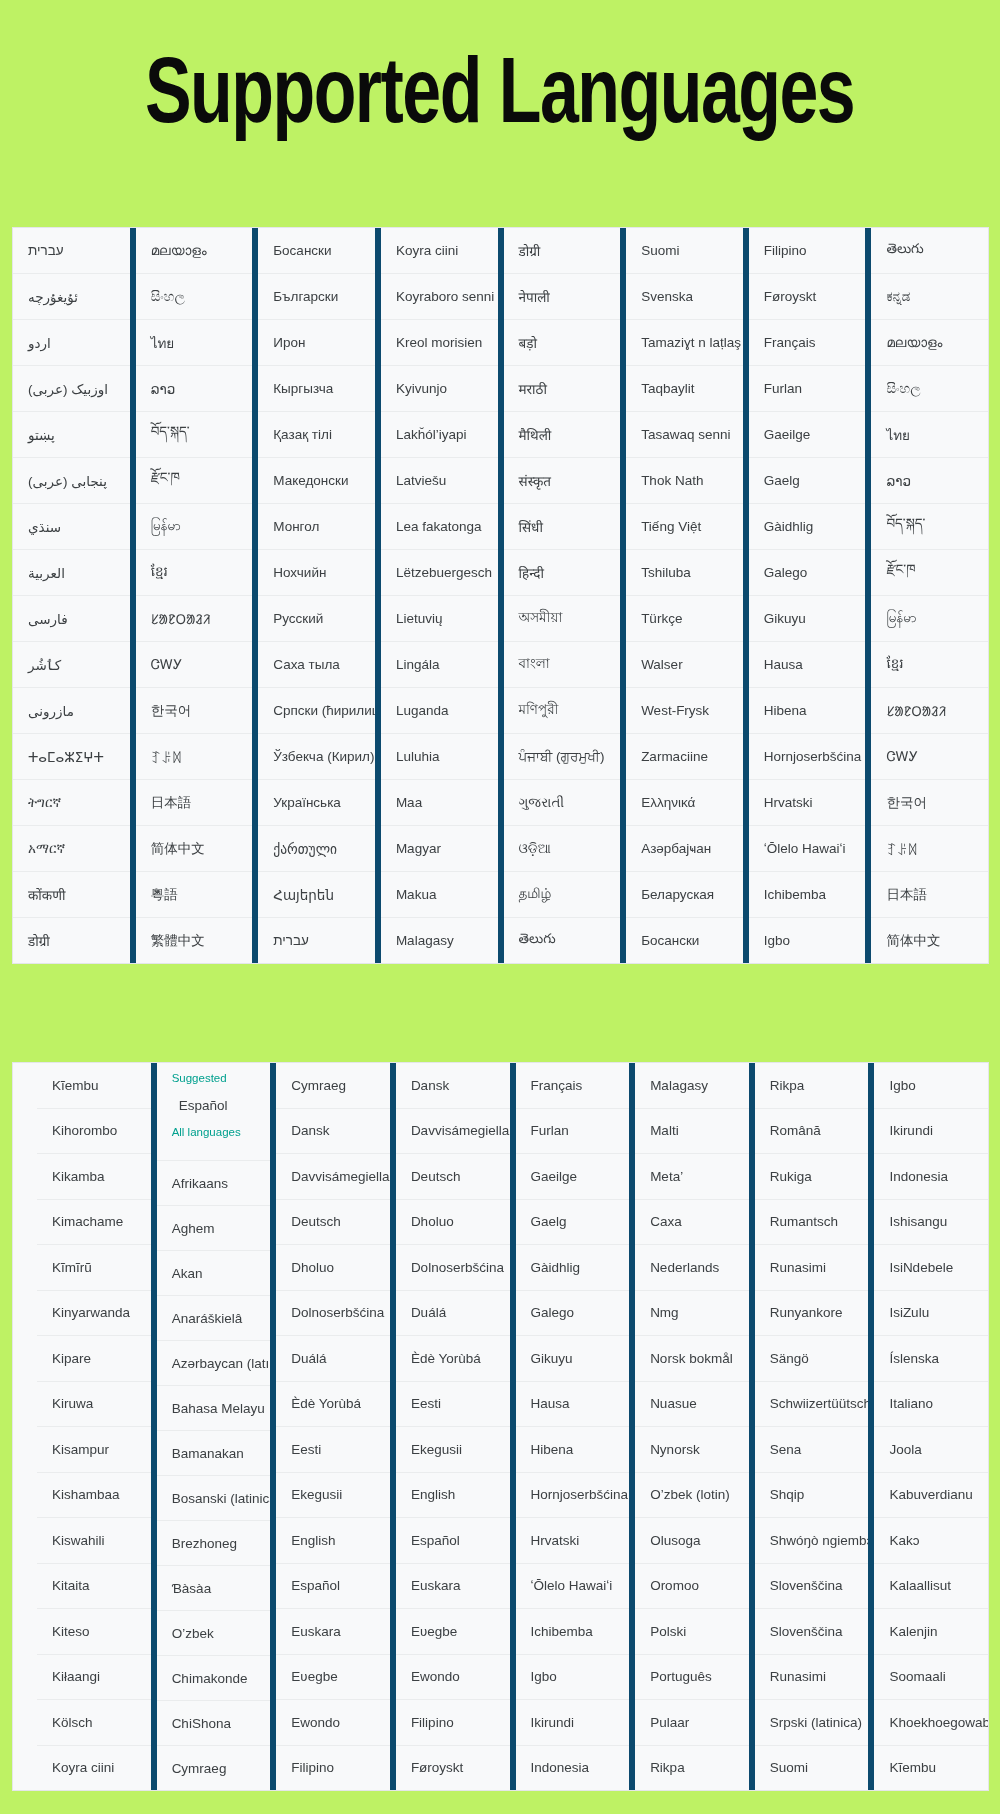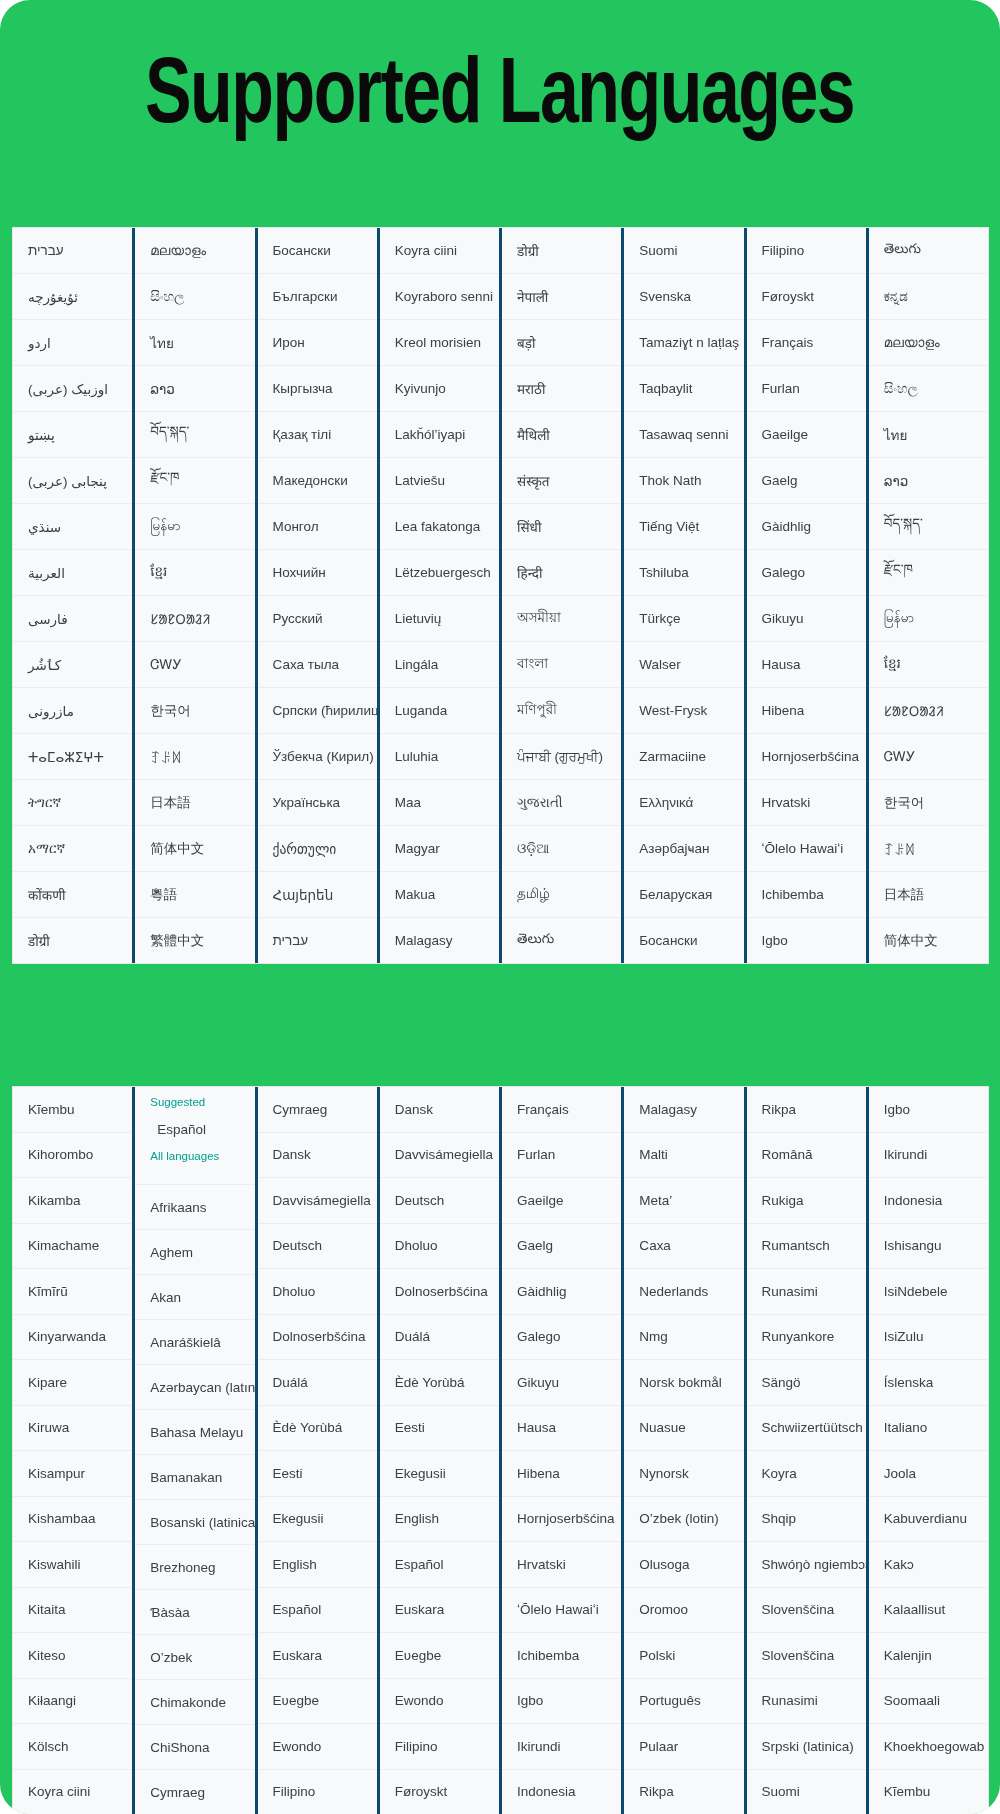--- a/index.html
+++ b/index.html
@@ -1,24 +1,23 @@
 <!DOCTYPE html>
 <html><head>
 <meta charset="utf-8">
 <style>
   * { box-sizing: border-box; margin: 0; padding: 0; }
   html, body { background: #ffffff; }
   .page {
     position: relative;
     width: 1000px;
     height: 1814px;
-    background: #22c55e;
+    background: #bef264;
     overflow: hidden;
     font-family: "Liberation Sans", "DejaVu Sans", sans-serif;
-    border-radius: 30px;
   }
   h1.title {
     position: absolute;
     top: 36px;
     left: 0;
     right: 0;
     text-align: center;
     font-size: 92px;
     font-weight: 700;
     line-height: 1.18;
@@ -33,26 +32,26 @@
   }
   .lang-table {
     position: absolute;
     left: 12px;
     width: 977px;
     display: flex;
     border: 1px solid #e4e6e9;
     background: #f8f9fa;
   }
   #table1 { top: 227px;  height: 737px; }
-  #table2 { top: 1086px; height: 729px; }
+  #table2 { top: 1062px; height: 729px; padding-left: 24px; }
   .lang-col {
     flex: 1 1 0;
     display: flex;
     flex-direction: column;
-    border-right: 3px solid #0c4a6e;
+    border-right: 6px solid #0c4a6e;
     background: #f8f9fa;
     min-width: 0;
   }
   .lang-col:last-child { border-right: none; }
   .lang-cell {
     flex: 1 1 0;
     display: flex;
     align-items: center;
     padding: 0 8px 0 15px;
     font-size: 13.5px;
@@ -348,21 +347,21 @@
       </div>
       <div class="lang-col">
         <div class="lang-cell">Rikpa</div>
         <div class="lang-cell">Română</div>
         <div class="lang-cell">Rukiga</div>
         <div class="lang-cell">Rumantsch</div>
         <div class="lang-cell">Runasimi</div>
         <div class="lang-cell">Runyankore</div>
         <div class="lang-cell">Sängö</div>
         <div class="lang-cell">Schwiizertüütsch</div>
-        <div class="lang-cell">Koyra</div>
+        <div class="lang-cell">Sena</div>
         <div class="lang-cell">Shqip</div>
         <div class="lang-cell">Shwóŋò ngiembɔɔn</div>
         <div class="lang-cell">Slovenščina</div>
         <div class="lang-cell">Slovenščina</div>
         <div class="lang-cell">Runasimi</div>
         <div class="lang-cell">Srpski (latinica)</div>
         <div class="lang-cell">Suomi</div>
       </div>
       <div class="lang-col">
         <div class="lang-cell">Igbo</div>

